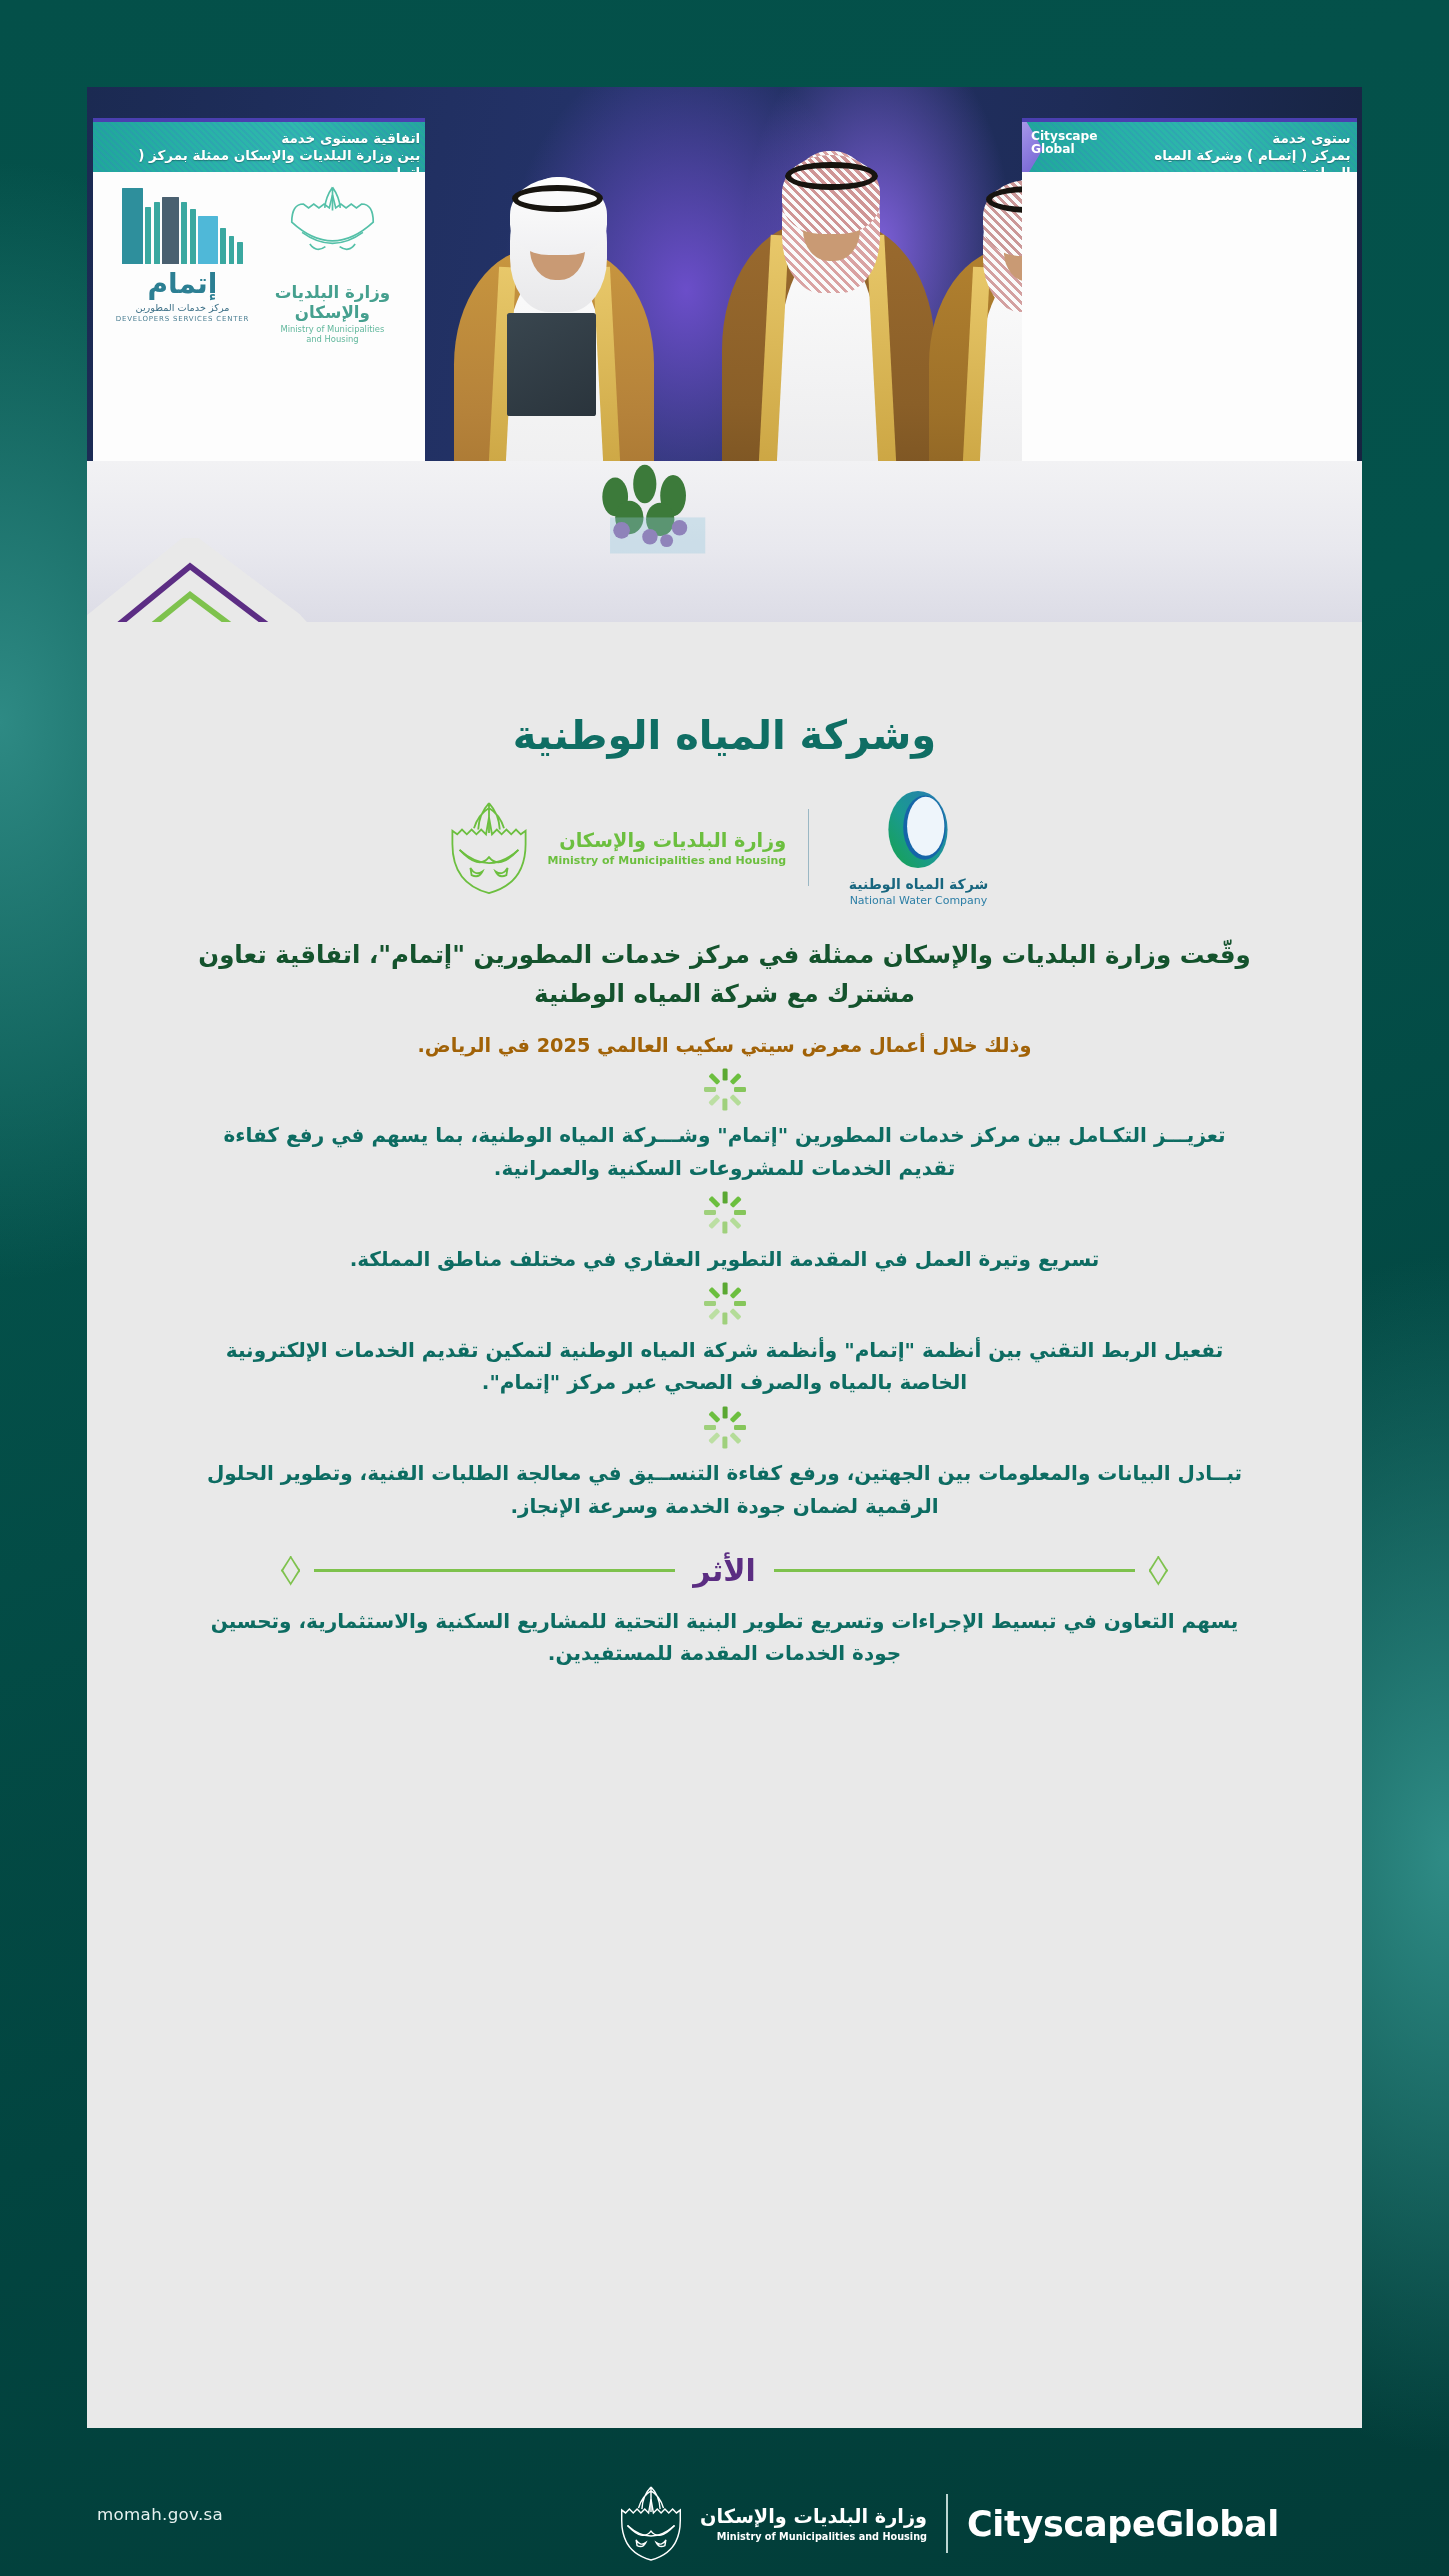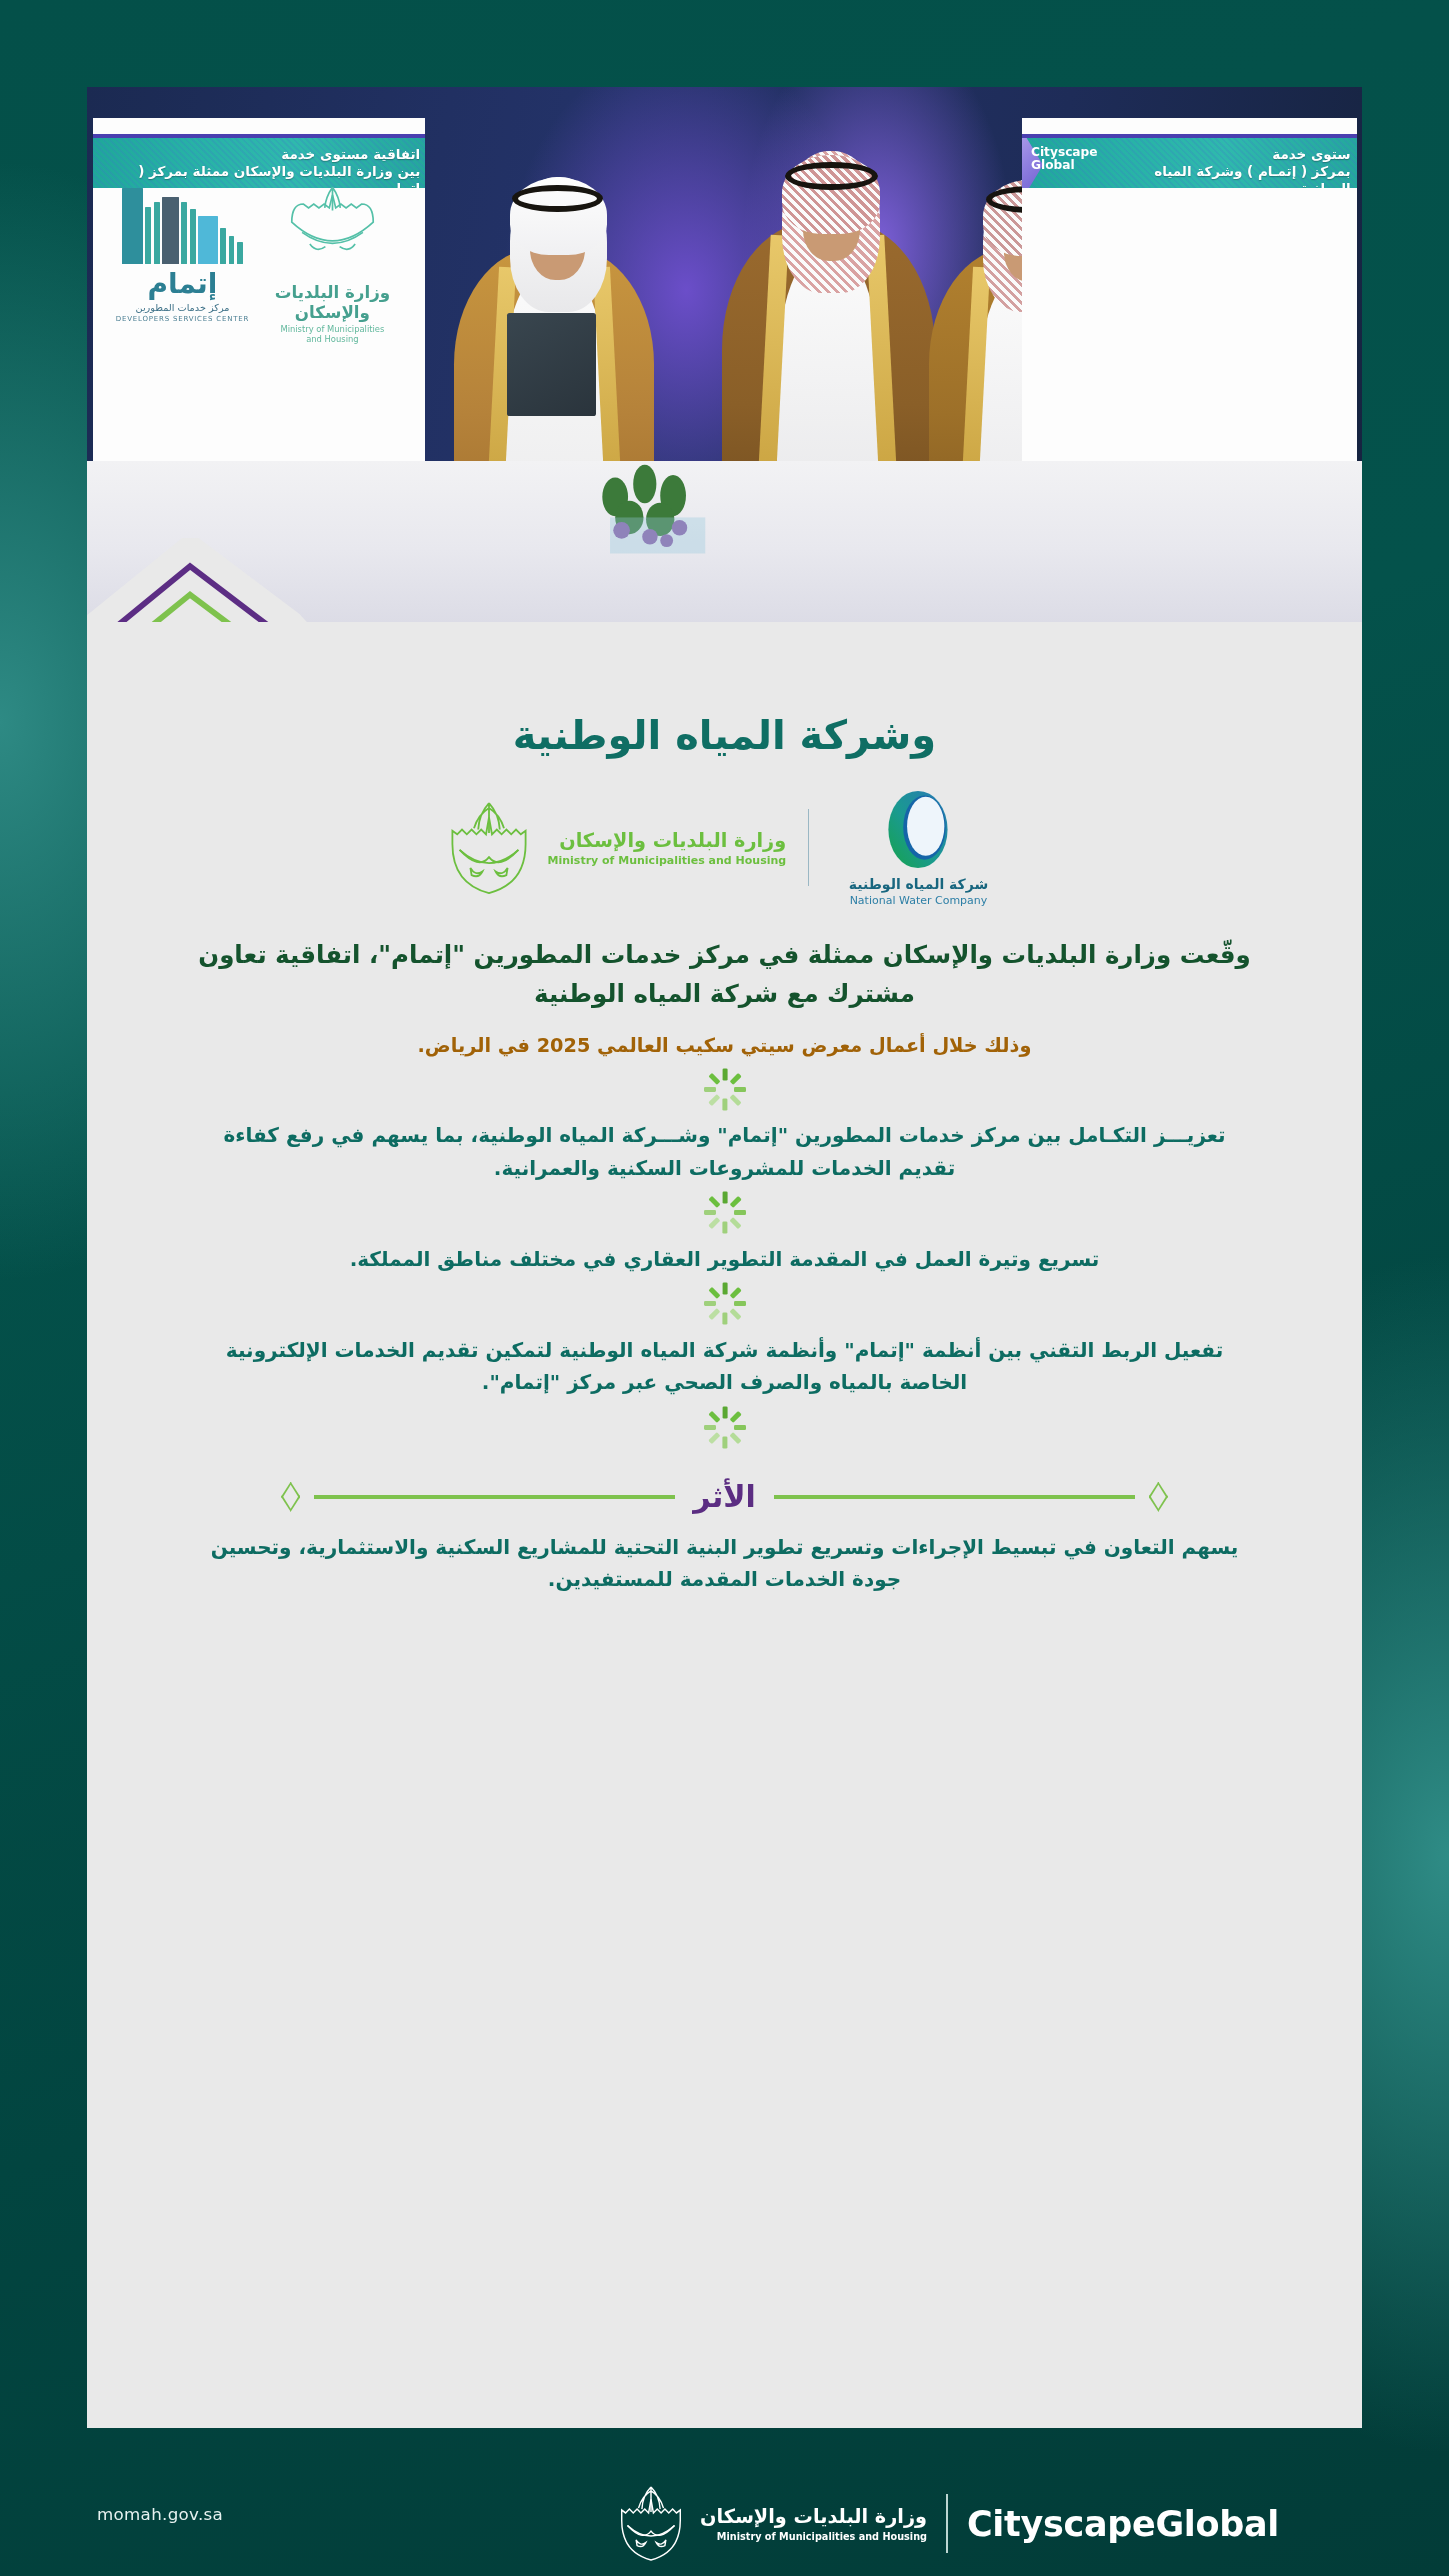--- a/index.html
+++ b/index.html
@@ -27,21 +27,21 @@
   .stage-backdrop{position:absolute;inset:0;
     background:
       radial-gradient(ellipse 270px 361px at 47% 38%, #6b4ec9 0%, rgba(107,78,201,0) 68%),
       radial-gradient(ellipse 193px 322px at 62% 30%, #7d5fd8 0%, rgba(125,95,216,0) 70%),
       linear-gradient(100deg,#1b2a52 0%,#24336a 40%,#1e2c58 72%,#16233f 100%);}
 
   .panel{position:absolute;background:#fdfdfd;}
   .panel.left{left:6.4px;top:31px;width:332px;height:361px;}
   .panel.right{left:935px;top:31px;width:335px;height:361px;}
 
-  .pbanner{position:absolute;left:0;top:16px;width:100%;height:54px;
+  .pbanner{position:absolute;left:0;top:0;width:100%;height:54px;
     background:linear-gradient(95deg,#1fa79a 0%,#27b2a6 30%,#2fb9ad 60%,#24a79c 100%);
     border-top:4.5px solid #4a3fb0; overflow:hidden;padding-left:40px;}
   .pbanner::after{content:"";position:absolute;inset:0;
     background:repeating-linear-gradient(45deg,rgba(60,120,200,.22) 0 1.9px,rgba(255,255,255,0) 1.9px 4.5px);}
   .pbanner .txt{position:absolute;z-index:2;color:#fff;font-weight:bold;line-height:1.25;
     text-shadow:0 0.6px 1.3px rgba(0,0,0,.3);}
   .panel.left .txt{right:5.2px;top:8.4px;font-size:13.5px;text-align:right;width:296px;}
   .panel.right .txt{right:6.4px;top:8.4px;font-size:13.5px;text-align:right;width:213px;}
 
   .cs-logo{position:absolute;left:9px;top:7.7px;z-index:3;color:#fff;font-size:12.2px;
@@ -371,20 +371,21 @@
       <div class="burst">
           <i style="background: rgb(159, 208, 124); transform: translate(-50%, 0px) rotate(0deg) translateY(4.5px);"></i>
           <i style="background: rgb(188, 223, 163); transform: translate(-50%, 0px) rotate(45deg) translateY(4.5px);"></i>
           <i style="background: rgb(159, 208, 124); transform: translate(-50%, 0px) rotate(90deg) translateY(4.5px);"></i>
           <i style="background: rgb(108, 191, 63); transform: translate(-50%, 0px) rotate(135deg) translateY(4.5px);"></i>
           <i style="background: rgb(90, 168, 50); transform: translate(-50%, 0px) rotate(180deg) translateY(4.5px);"></i>
           <i style="background: rgb(108, 191, 63); transform: translate(-50%, 0px) rotate(225deg) translateY(4.5px);"></i>
           <i style="background: rgb(134, 198, 91); transform: translate(-50%, 0px) rotate(270deg) translateY(4.5px);"></i>
           <i style="background: rgb(180, 220, 152); transform: translate(-50%, 0px) rotate(315deg) translateY(4.5px);"></i>
         </div>
+      <p class="obj">تبــادل البيانات والمعلومات بين الجهتين، ورفع كفاءة التنســيق في معالجة الطلبات الفنية، وتطوير الحلول الرقمية لضمان جودة الخدمة وسرعة الإنجاز.</p>
     </div>
 
     <div class="sec-head">
       <div class="dia">
           <i></i>
         </div>
       <div class="line"></div>
       <h2>الأثر</h2>
       <div class="line"></div>
       <div class="dia">

